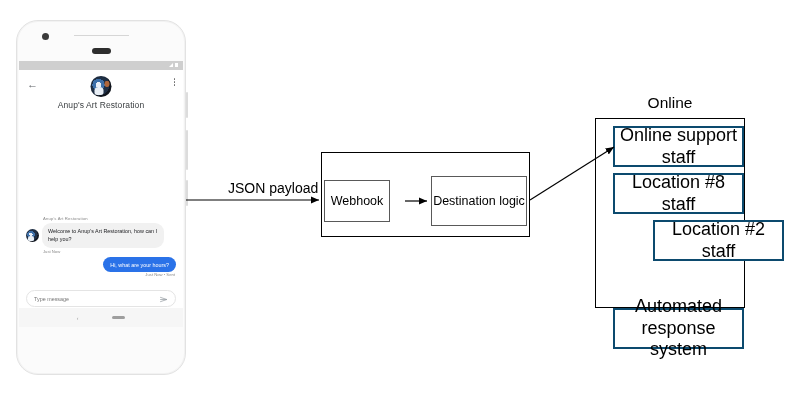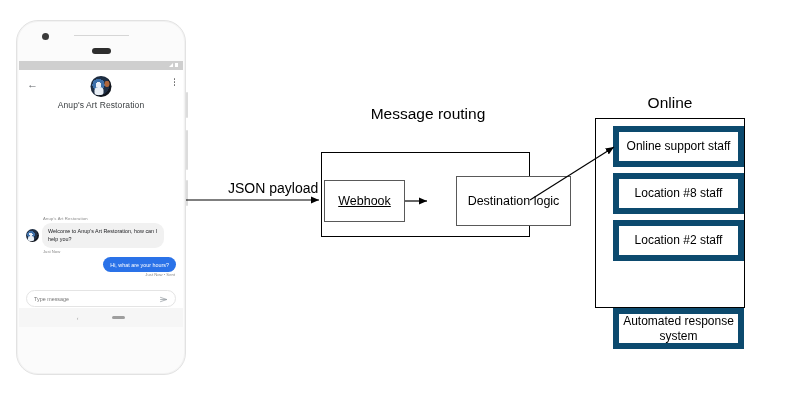--- a/index.html
+++ b/index.html
@@ -309,22 +309,22 @@
     box-sizing: border-box;
     border: 1px solid #595959;
     background: #ffffff;
     display: flex;
     align-items: center;
     justify-content: center;
     text-align: center;
     font-size: 12.5px;
     line-height: 1.2;
   }
-  .box-webhook { left: 324px; top: 180px; width: 81px; height: 42px; text-decoration: underline; }
-  .box-destination { left: 456px; top: 176px; width: 115px; height: 50px; }
+  .box-webhook { left: 324px; top: 180px; width: 66px; height: 42px; }
+  .box-destination { left: 431px; top: 176px; width: 96px; height: 50px; }
 
   .brand-title {
     position: absolute;
     left: 595px;
     top: 94px;
     width: 150px;
     text-align: center;
     font-size: 15.5px;
   }
   .brand-box {
@@ -336,32 +336,32 @@
     border: 1px solid #000;
     box-sizing: border-box;
     background: #ffffff;
   }
   .brand-item {
     position: absolute;
     left: 613px;
     width: 131px;
     height: 41px;
     box-sizing: border-box;
-    border: 6px solid #0c4a6e;
+    border: 2px solid #0c4a6e;
     background: #ffffff;
     display: flex;
     align-items: center;
     justify-content: center;
     text-align: center;
-    font-size: 12px;
+    font-size: 18px;
     line-height: 1.2;
   }
   .bi0 { top: 126px; }
   .bi1 { top: 173px; }
-  .bi2 { top: 220px; }
+  .bi2 { top: 220px; margin-left: 40px; }
   .bi3 { top: 280px; margin-top: 28px; }
 
   svg.arrows {
     position: absolute;
     left: 0; top: 0;
     width: 785px;
     height: 401px;
     pointer-events: none;
   }
 </style>
@@ -424,21 +424,21 @@
     <div class="navbar">
       <span class="nav-back">‹</span>
       <span class="nav-pill"></span>
     </div>
   </div>
 </div>
 
 <div class="label-json">JSON payload</div>
 
 <div class="mri-title">
-  <span>Message routing</span><br>
+  <br>
 </div>
 
 <div class="mri-box"></div>
 <div class="inner-box box-webhook">Webhook</div>
 <div class="inner-box box-destination">Destination logic</div>
 
 <div class="brand-title">Online</div>
 <div class="brand-box"></div>
 <div class="brand-item bi0">Online support staff</div>
 <div class="brand-item bi1">Location #8 staff</div>

